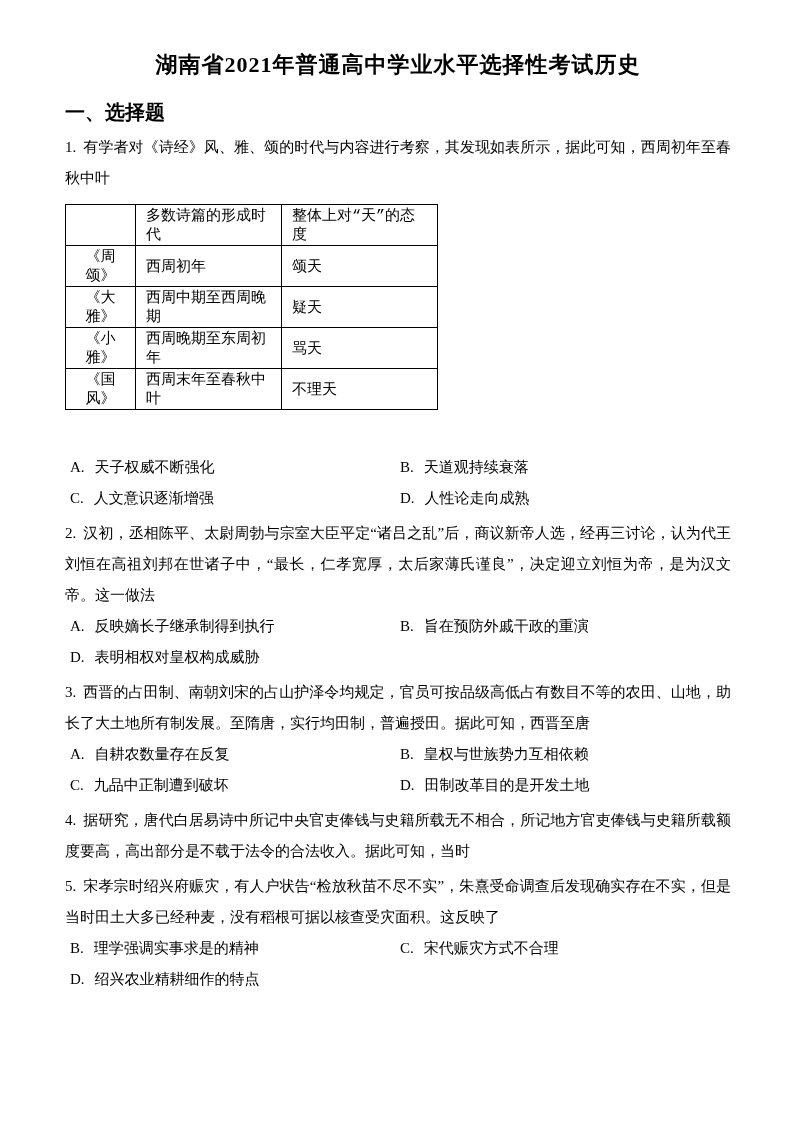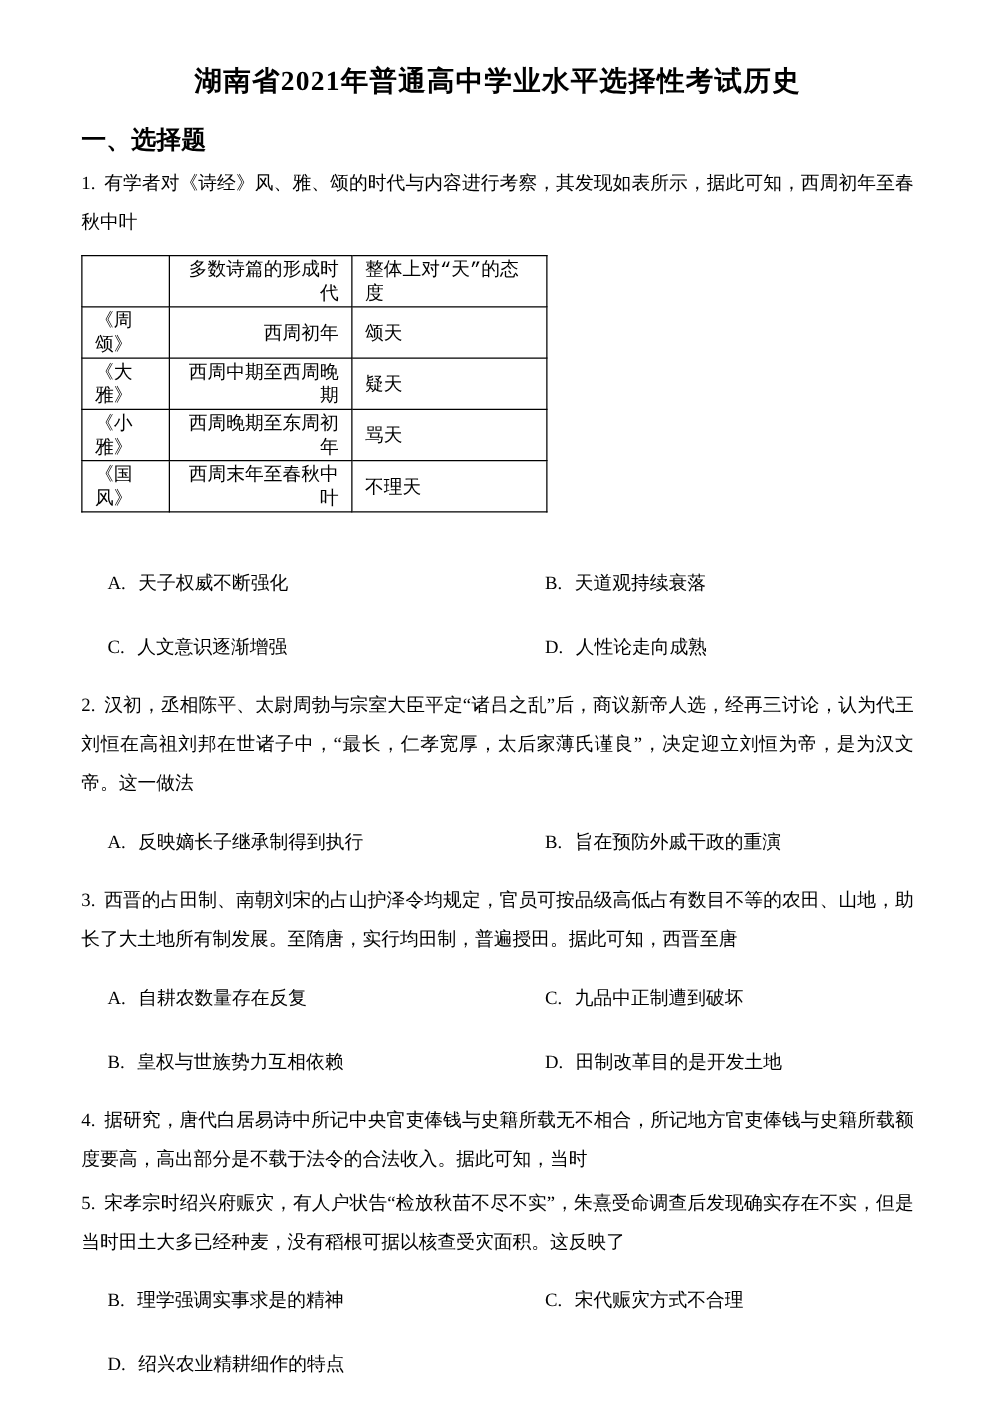--- a/index.html
+++ b/index.html
@@ -44,31 +44,30 @@
     margin: 10px 0 42px 0;
   }
   .data-table td {
     border: 1px solid #000000;
     height: 41px;
     padding: 0 10px;
     font-size: 15px;
     vertical-align: middle;
     text-align: left;
   }
-  .data-table td.c1 { width: 70px; }
-  .data-table td.c2 { width: 146px; text-align: right; }
+  .data-table td.c1 { width: 70px; text-align: center; }
+  .data-table td.c2 { width: 146px; }
   .data-table td.c3 { width: 156px; font-family: Liberation Mono, monospace; }
   .options {
     display: grid;
     grid-template-columns: 330px 1fr;
     font-size: 15px;
     line-height: 31px;
     padding-left: 5px;
-    margin: 16px;
-    gap: 20px;
+    margin: 0;
   }
   .opt-label { margin-right: 10px; }
 </style>
 </head>
 <body>
 
 <div class="page">
 
   <h1 class="title">湖南省2021年普通高中学业水平选择性考试历史</h1>
 
@@ -113,29 +112,30 @@
       <div class="option"><span class="opt-label">C.</span><span class="opt-text">人文意识逐渐增强</span></div>
       <div class="option"><span class="opt-label">D.</span><span class="opt-text">人性论走向成熟</span></div>
     </div>
   </div>
 
   <div class="question">
     <p class="stem"><span class="qnum">2.</span><span>汉初，丞相陈平、太尉周勃与宗室大臣平定“诸吕之乱”后，商议新帝人选，经再三讨论，认为代王刘恒在高祖刘邦在世诸子中，“最长，仁孝宽厚，太后家薄氏谨良”，决定迎立刘恒为帝，是为汉文帝。这一做法</span></p>
     <div class="options">
       <div class="option"><span class="opt-label">A.</span><span class="opt-text">反映嫡长子继承制得到执行</span></div>
       <div class="option"><span class="opt-label">B.</span><span class="opt-text">旨在预防外戚干政的重演</span></div>
+      <div class="option"><span class="opt-label">D.</span><span class="opt-text">表明相权对皇权构成威胁</span></div>
     </div>
   </div>
 
   <div class="question">
     <p class="stem"><span class="qnum">3.</span><span>西晋的占田制、南朝刘宋的占山护泽令均规定，官员可按品级高低占有数目不等的农田、山地，助长了大土地所有制发展。至隋唐，实行均田制，普遍授田。据此可知，西晋至唐</span></p>
     <div class="options">
       <div class="option"><span class="opt-label">A.</span><span class="opt-text">自耕农数量存在反复</span></div>
+      <div class="option"><span class="opt-label">B.</span><span class="opt-text">皇权与世族势力互相依赖</span></div>
       <div class="option"><span class="opt-label">C.</span><span class="opt-text">九品中正制遭到破坏</span></div>
-      <div class="option"><span class="opt-label">B.</span><span class="opt-text">皇权与世族势力互相依赖</span></div>
       <div class="option"><span class="opt-label">D.</span><span class="opt-text">田制改革目的是开发土地</span></div>
     </div>
   </div>
 
   <div class="question">
     <p class="stem"><span class="qnum">4.</span><span>据研究，唐代白居易诗中所记中央官吏俸钱与史籍所载无不相合，所记地方官吏俸钱与史籍所载额度要高，高出部分是不载于法令的合法收入。据此可知，当时</span></p>
   </div>
 
   <div class="question">
     <p class="stem"><span class="qnum">5.</span><span>宋孝宗时绍兴府赈灾，有人户状告“检放秋苗不尽不实”，朱熹受命调查后发现确实存在不实，但是当时田土大多已经种麦，没有稻根可据以核查受灾面积。这反映了</span></p>

